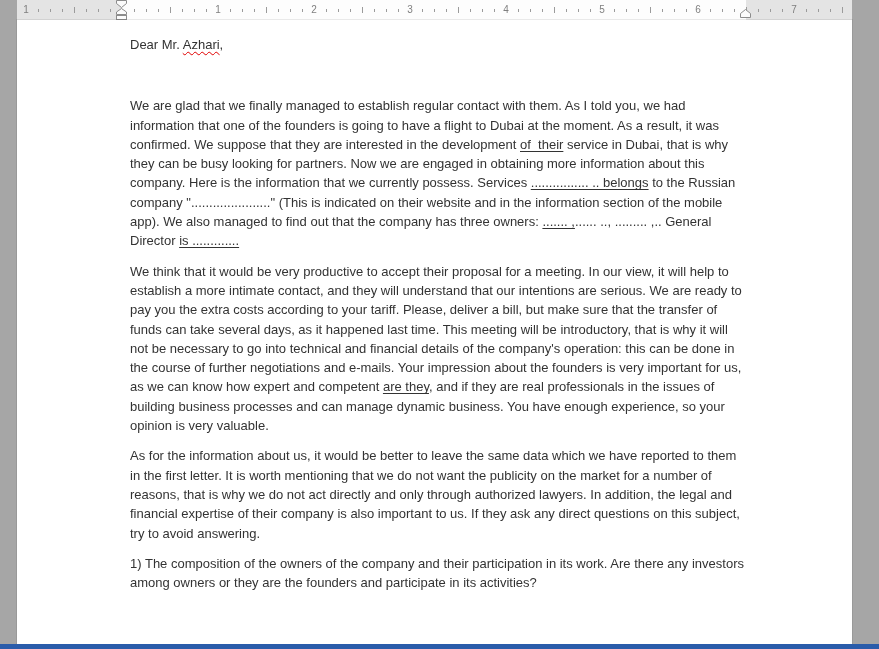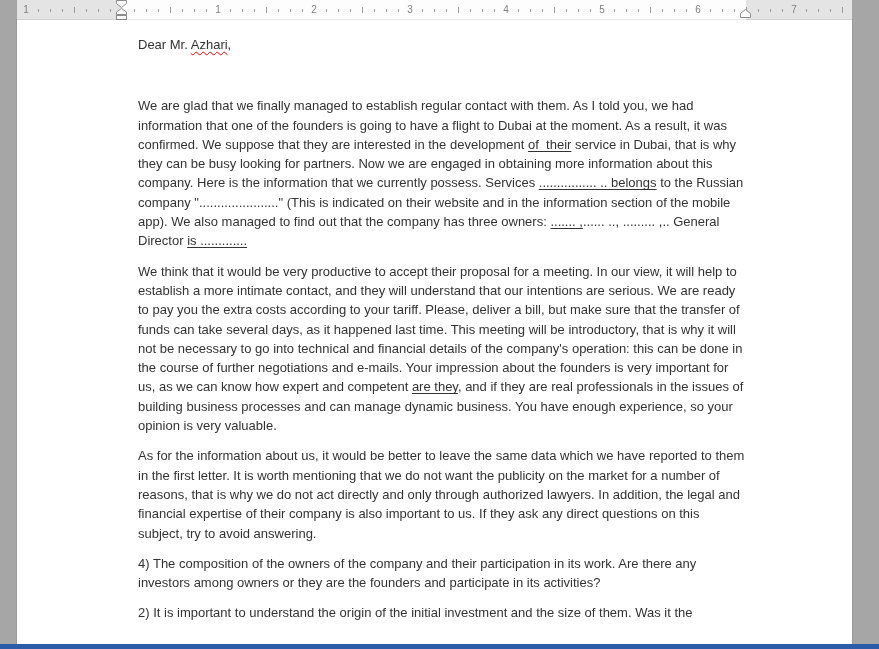--- a/index.html
+++ b/index.html
@@ -45,21 +45,21 @@
   
   .page {
     position: absolute; left: 17px; top: 20px; width: 835px; height: 624px;
     background: #ffffff;
     box-shadow: 0 0 0 1px rgba(0,0,0,0.08);
   }
   .doc-text {
     position: absolute; left: 105px; top: 15px; width: 624px;
     color: #333333; font-size: 13px; line-height: 19.3px;
   }
-  .para { margin: 0 0 11px 16px; white-space: pre-wrap; }
+  .para { margin: 0 0 11px 8px; white-space: pre-wrap; }
   .para:first-child { margin-bottom: 42px; }
 
   .squiggle-red {
     text-decoration-line: underline;
     text-decoration-style: wavy;
     text-decoration-color: #e00000;
     text-decoration-thickness: 1px;
     text-underline-offset: 2px;
   }
   .squiggle-blue {
@@ -120,20 +120,19 @@
       </svg>
     </div>
   </div>
 
   <div class="page">
     <div class="doc-text">
         <p class="para"><span>Dear Mr. </span><span class="squiggle-red">Azhari</span><span>,</span></p>
         <p class="para"><span>We are glad that we finally managed to establish regular contact with them. As I told you, we had information that one of the founders is going to have a flight to Dubai at the moment. As a result, it was confirmed. We suppose that they are interested in the development </span><span class="squiggle-blue">of  their</span><span> service in Dubai, that is why they can be busy looking for partners. Now we are engaged in obtaining more information about this company. Here is the information that we currently possess. Services </span><span class="squiggle-blue">................ .. belongs</span><span> to the Russian company "......................" (This is indicated on their website and in the information section of the mobile app). We also managed to find out that the company has three owners: </span><span class="squiggle-blue">....... ,</span><span>...... .., ......... ,.. General Director </span><span class="squiggle-blue">is .............</span></p>
         <p class="para"><span>We think that it would be very productive to accept their proposal for a meeting. In our view, it will help to establish a more intimate contact, and they will understand that our intentions are serious. We are ready to pay you the extra costs according to your tariff. Please, deliver a bill, but make sure that the transfer of funds can take several days, as it happened last time. This meeting will be introductory, that is why it will not be necessary to go into technical and financial details of the company's operation: this can be done in the course of further negotiations and e-mails. Your impression about the founders is very important for us, as we can know how expert and competent </span><span class="squiggle-blue">are they</span><span>, and if they are real professionals in the issues of building business processes and can manage dynamic business. You have enough experience, so your opinion is very valuable.</span></p>
         <p class="para"><span>As for the information about us, it would be better to leave the same data which we have reported to them in the first letter. It is worth mentioning that we do not want the publicity on the market for a number of reasons, that is why we do not act directly and only through authorized lawyers. In addition, the legal and financial expertise of their company is also important to us. If they ask any direct questions on this subject, try to avoid answering.</span></p>
-        <p class="para"><span>4) The composition of the owners of the company and their participation in its work. Are there any investors among owners or they are the founders and participate in its activities?</span></p>
-        <p class="para"><span>2) It is important to understand the origin of the initial investment and the size of them. Was it the</span></p>
+        <p class="para"><span>1) The composition of the owners of the company and their participation in its work. Are there any investors among owners or they are the founders and participate in its activities?</span></p>
       </div>
   </div>
 
   <div class="status-strip"></div>
 
 </div>
 
 </body></html>

